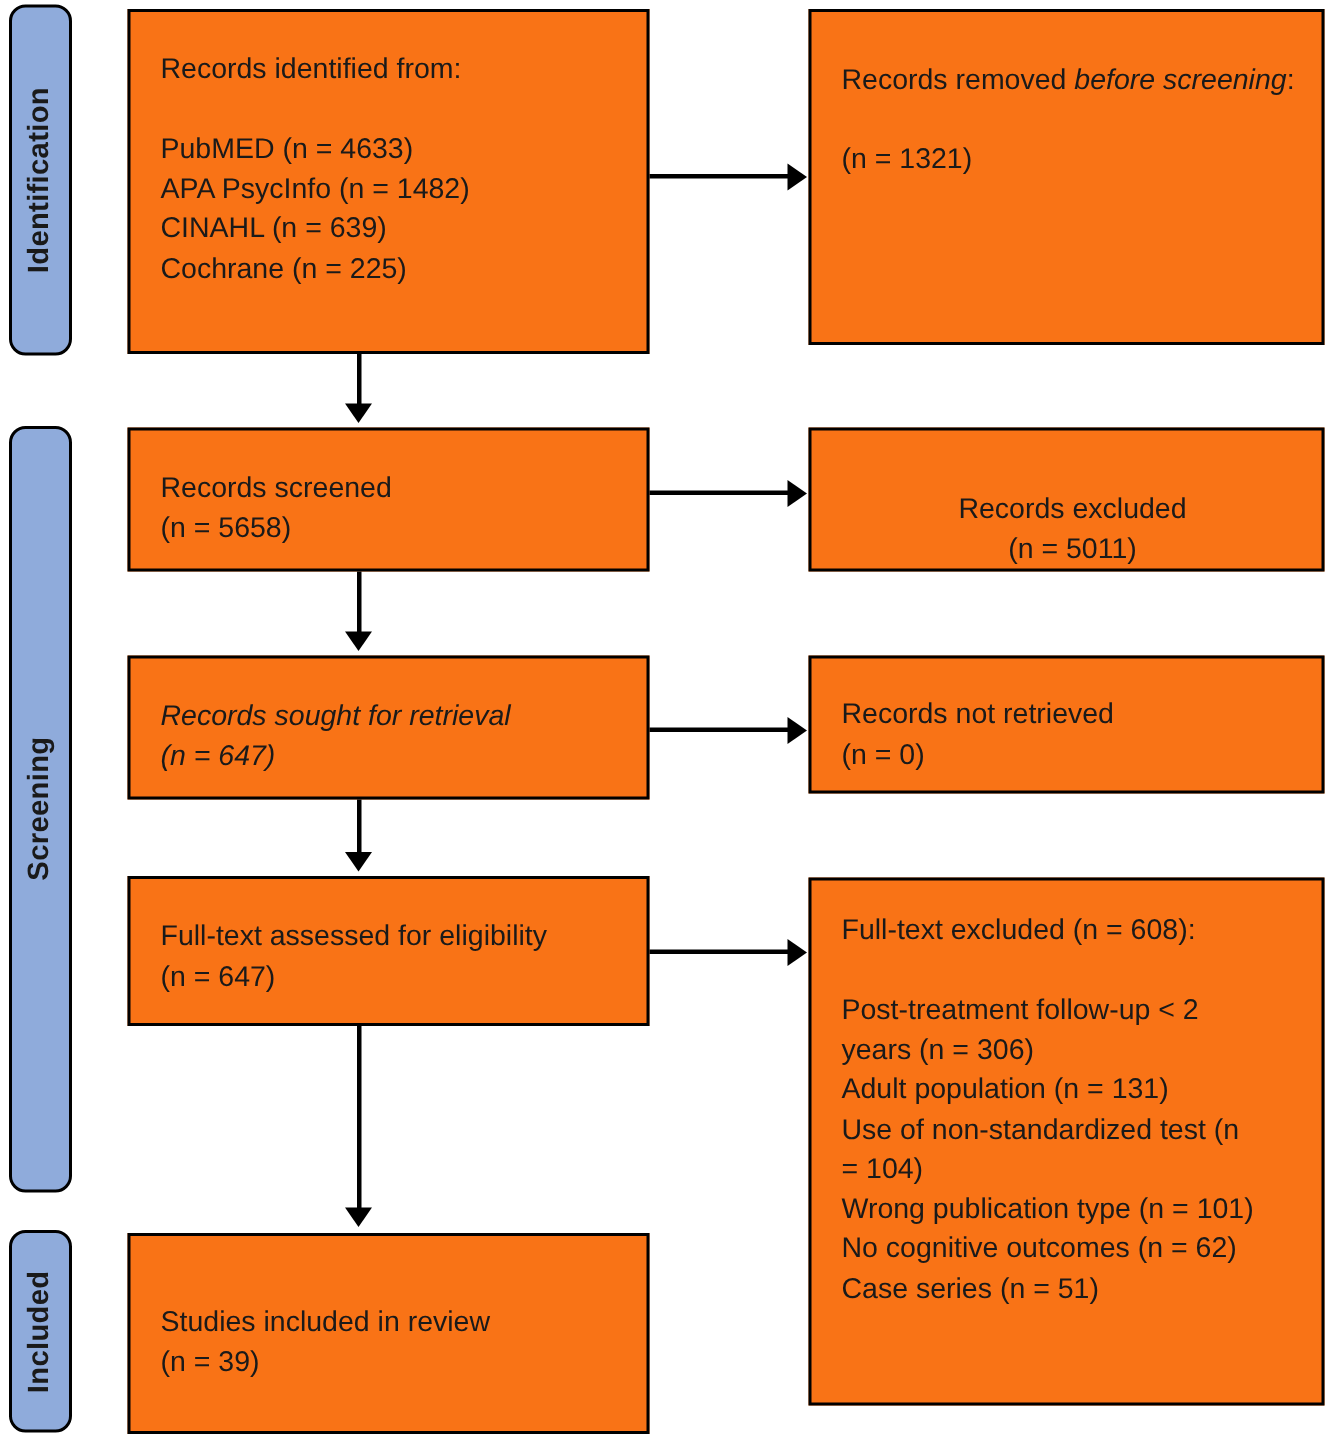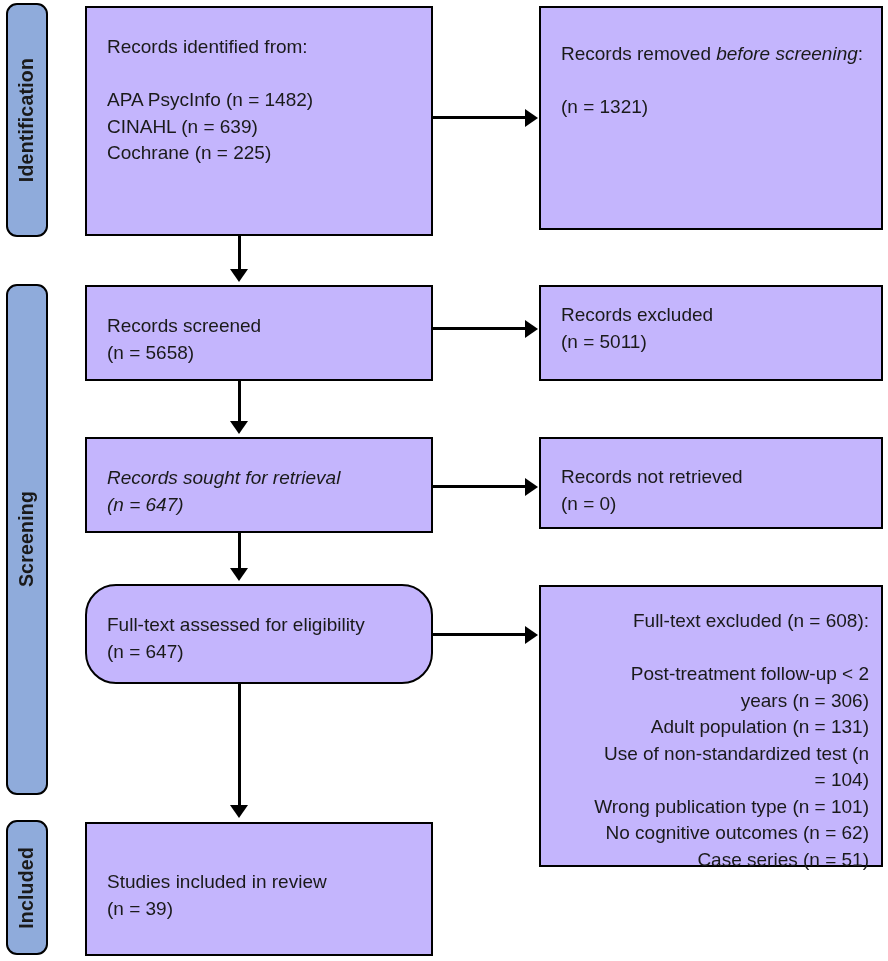--- a/index.html
+++ b/index.html
@@ -44,21 +44,21 @@
     line-height: 1;
   }
   #pill-identification { top: 3px;   height: 234px; }
   #pill-screening     { top: 284px; height: 511px; }
   #pill-included      { top: 820px; height: 135px; }
 
   
   .flow-box {
     position: absolute;
     box-sizing: border-box;
-    background: #c4b5fd;
+    background: #f97316;
     border: 2.5px solid #000000;
     padding: 0;
   }
   .flow-box .box-text {
     position: absolute;
     left: 20px;
     right: 12px;
     font-size: 19px;
     line-height: 26.5px;
     color: #1a1a1a;
@@ -74,37 +74,37 @@
   
   #box-identified      { left: 85px; top: 6px;   width: 348px; height: 230px; }
   #box-identified .box-text      { top: 26px; }
 
   #box-screened        { left: 85px; top: 285px; width: 348px; height: 96px; }
   #box-screened .box-text        { top: 26px; }
 
   #box-sought          { left: 85px; top: 437px; width: 348px; height: 96px; font-style: italic; }
   #box-sought .box-text          { top: 26px; }
 
-  #box-fulltext        { left: 85px; top: 584px; width: 348px; height: 100px; border-radius: 31px; }
+  #box-fulltext        { left: 85px; top: 584px; width: 348px; height: 100px; }
   #box-fulltext .box-text        { top: 26px; }
 
   #box-included        { left: 85px; top: 822px; width: 348px; height: 134px; }
   #box-included .box-text        { top: 45px; }
 
   
   #box-removed         { left: 539px; top: 6px;   width: 344px; height: 224px; padding-left: 29px; }
   #box-removed .box-text         { top: 33px; }
 
   #box-excluded        { left: 539px; top: 285px; width: 344px; height: 96px; }
-  #box-excluded .box-text        { top: 15px; }
+  #box-excluded .box-text        { top: 40px; text-align: center; }
 
   #box-notretrieved    { left: 539px; top: 437px; width: 344px; height: 92px; }
   #box-notretrieved .box-text    { top: 25px; }
 
-  #box-fulltextexcl    { left: 539px; top: 585px; width: 344px; height: 282px; text-align: right; }
+  #box-fulltextexcl    { left: 539px; top: 585px; width: 344px; height: 352px; }
   #box-fulltextexcl .box-text    { top: 21px; }
   .v-line {
     position: absolute;
     width: 3px;
     background: #000000;
   }
   .h-line {
     position: absolute;
     height: 3px;
     background: #000000;
@@ -158,20 +158,21 @@
     <span class="stage-label">Screening</span>
   </div>
   <div class="stage-pill" id="pill-included">
     <span class="stage-label">Included</span>
   </div>
 
   <div class="flow-box" id="box-identified">
     <div class="box-text">
       <p>Records identified from:</p>
       <p class="spacer"></p>
+      <p>PubMED (n = 4633)</p>
       <p>APA PsycInfo (n = 1482)</p>
       <p>CINAHL (n = 639)</p>
       <p>Cochrane (n = 225)</p>
     </div>
   </div>
 
   <div class="flow-box" id="box-removed">
     <div class="box-text">
       <p><span>Records removed </span><span class="italic">before screening</span><span>:</span></p>
       <p class="spacer"></p>

